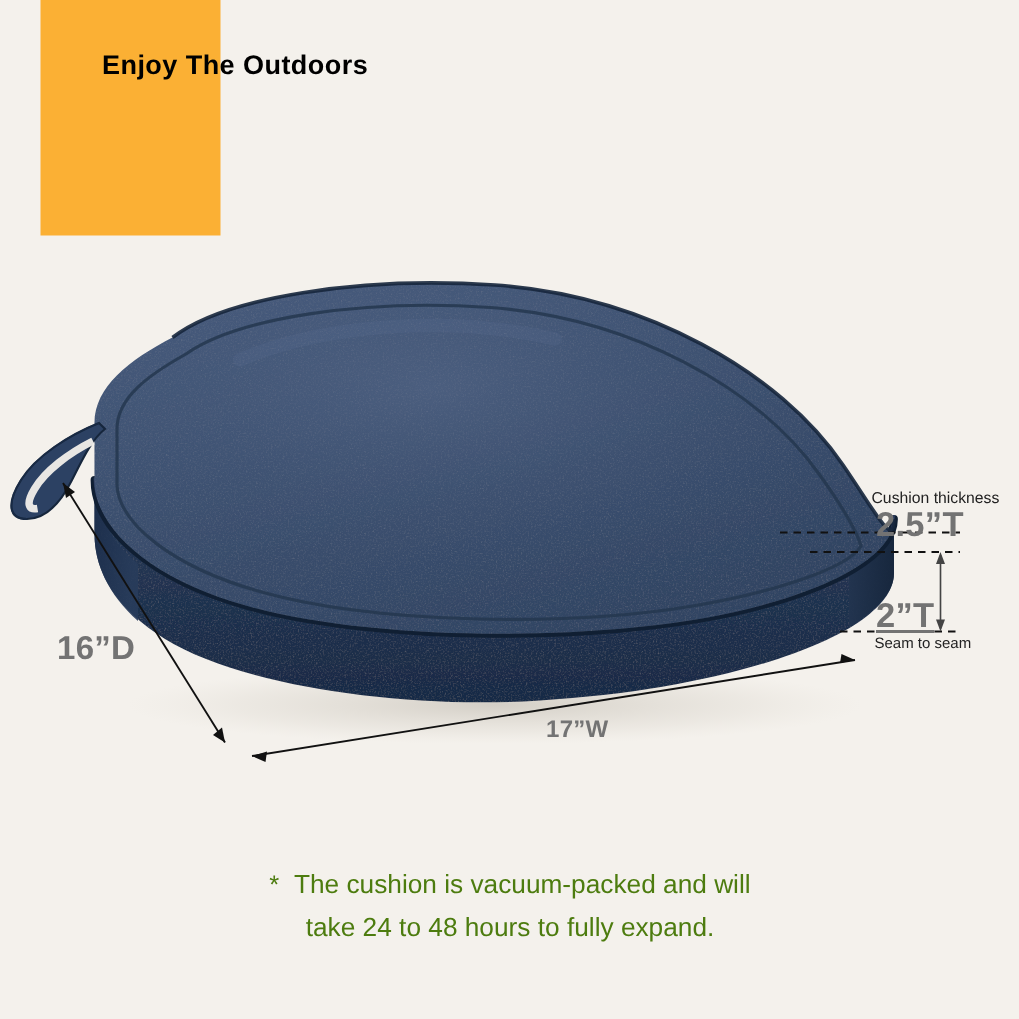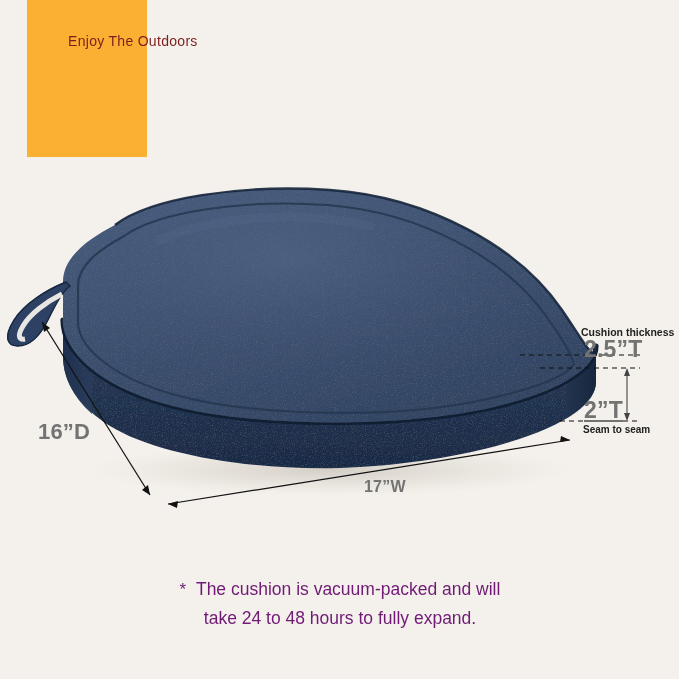--- a/index.html
+++ b/index.html
@@ -13,48 +13,48 @@
   }
   #stage{position:absolute;left:0;top:0;width:679px;height:679px;}
 
   
   .accent-block{
     position:absolute;left:27px;top:0;width:120px;height:157px;
     background:#fbb034;
   }
   .eyebrow{
     position:absolute;left:68px;top:33px;
-    font-size:14px;letter-spacing:.3px;color:#7f1d1d;
-    font-weight:400;white-space:nowrap;
+    font-size:18px;letter-spacing:.3px;color:#000000;
+    font-weight:700;white-space:nowrap;
   }
   .headline{
     position:absolute;left:68px;top:55px;width:460px;
     font-size:30px;line-height:36px;font-weight:700;
     color:#2b2a28;letter-spacing:-.3px;
   }
   .headline .l2{display:block;}
 
   
   .cushion-wrap{position:absolute;left:0;top:170px;width:640px;height:350px;}
   .cushion-svg{display:block;}
 
   
   .dim{position:absolute;color:#737373;font-weight:700;white-space:nowrap;}
   .dim-depth{left:38px;top:419px;font-size:22px;letter-spacing:.2px;}
   .dim-width{left:364px;top:478px;font-size:16px;letter-spacing:.2px;}
   .dim-thick-main{left:584px;top:336px;font-size:23px;letter-spacing:.2px;}
   .dim-thick-seam{left:584px;top:397px;font-size:23px;letter-spacing:.2px;text-decoration:underline;}
-  .cap{position:absolute;color:#222;font-weight:700;white-space:nowrap;}
+  .cap{position:absolute;color:#222;font-weight:400;white-space:nowrap;}
   .cap-thickness{left:581px;top:326px;font-size:10.5px;}
   .cap-seam{left:583px;top:424px;font-size:10px;text-align:center;}
 
   
   .footnote{
     position:absolute;left:120px;top:575px;width:440px;
-    font-size:17.5px;line-height:29px;color:#701a75;text-align:center;
+    font-size:17.5px;line-height:29px;color:#4d7c0f;text-align:center;
   }
   .footnote .star{font-size:17px;}
   .fn-l1{display:block;}
   .fn-l2{display:block;}
 </style>
 </head>
 <body>
 
 <div id="stage">
 

